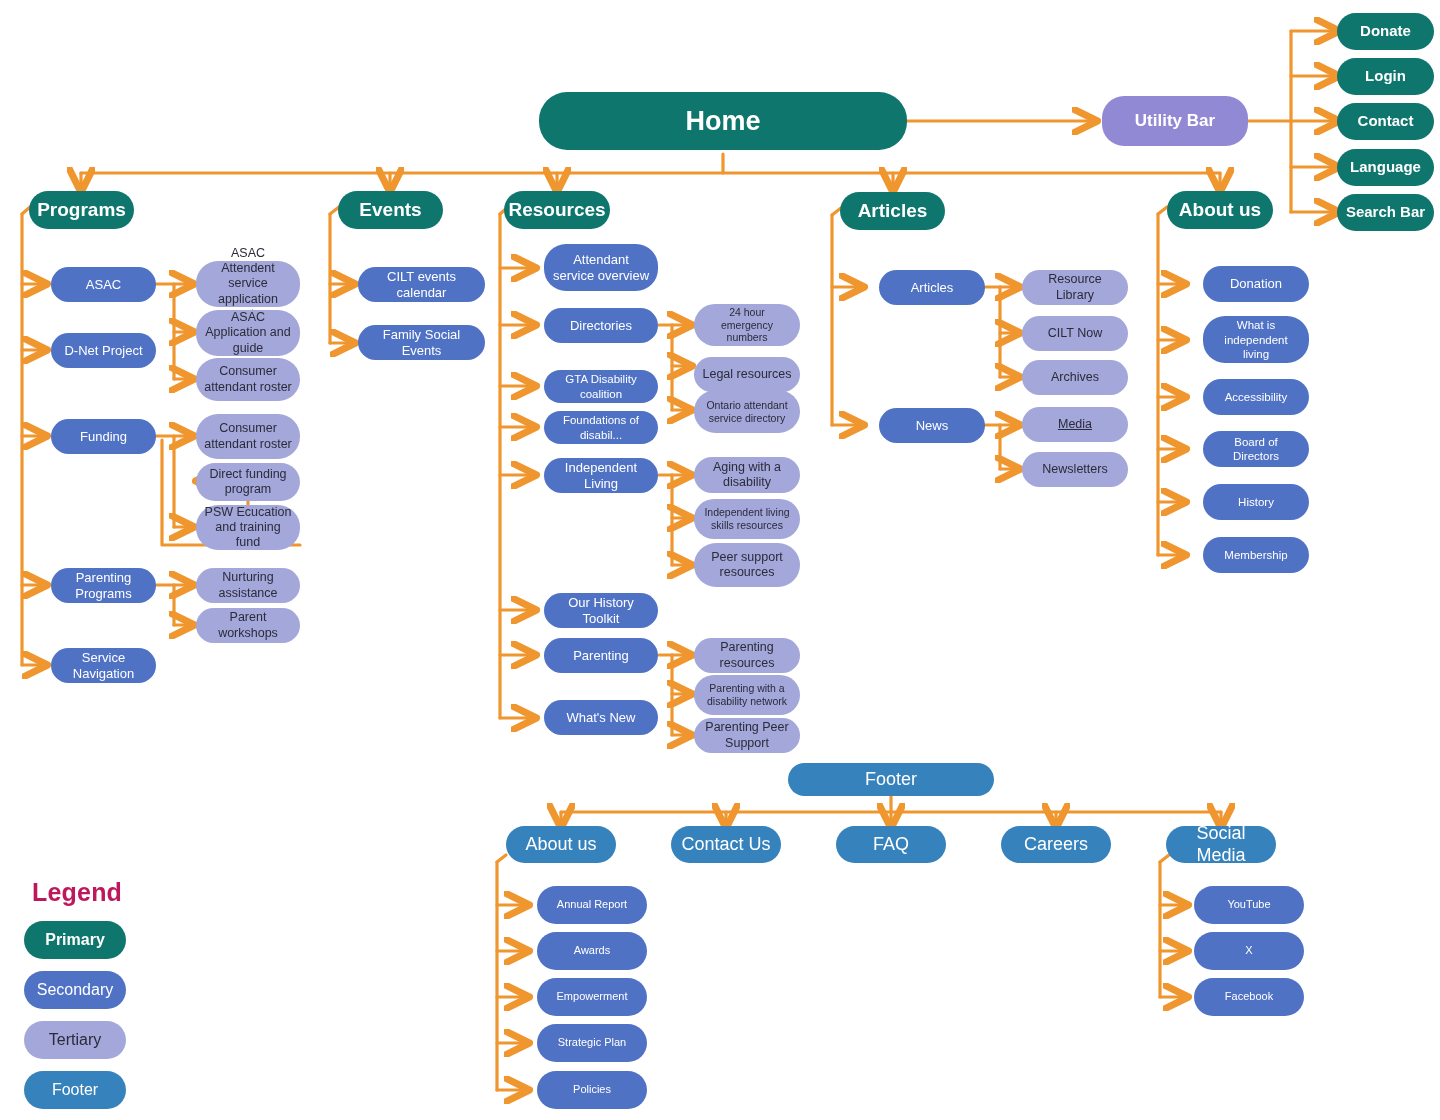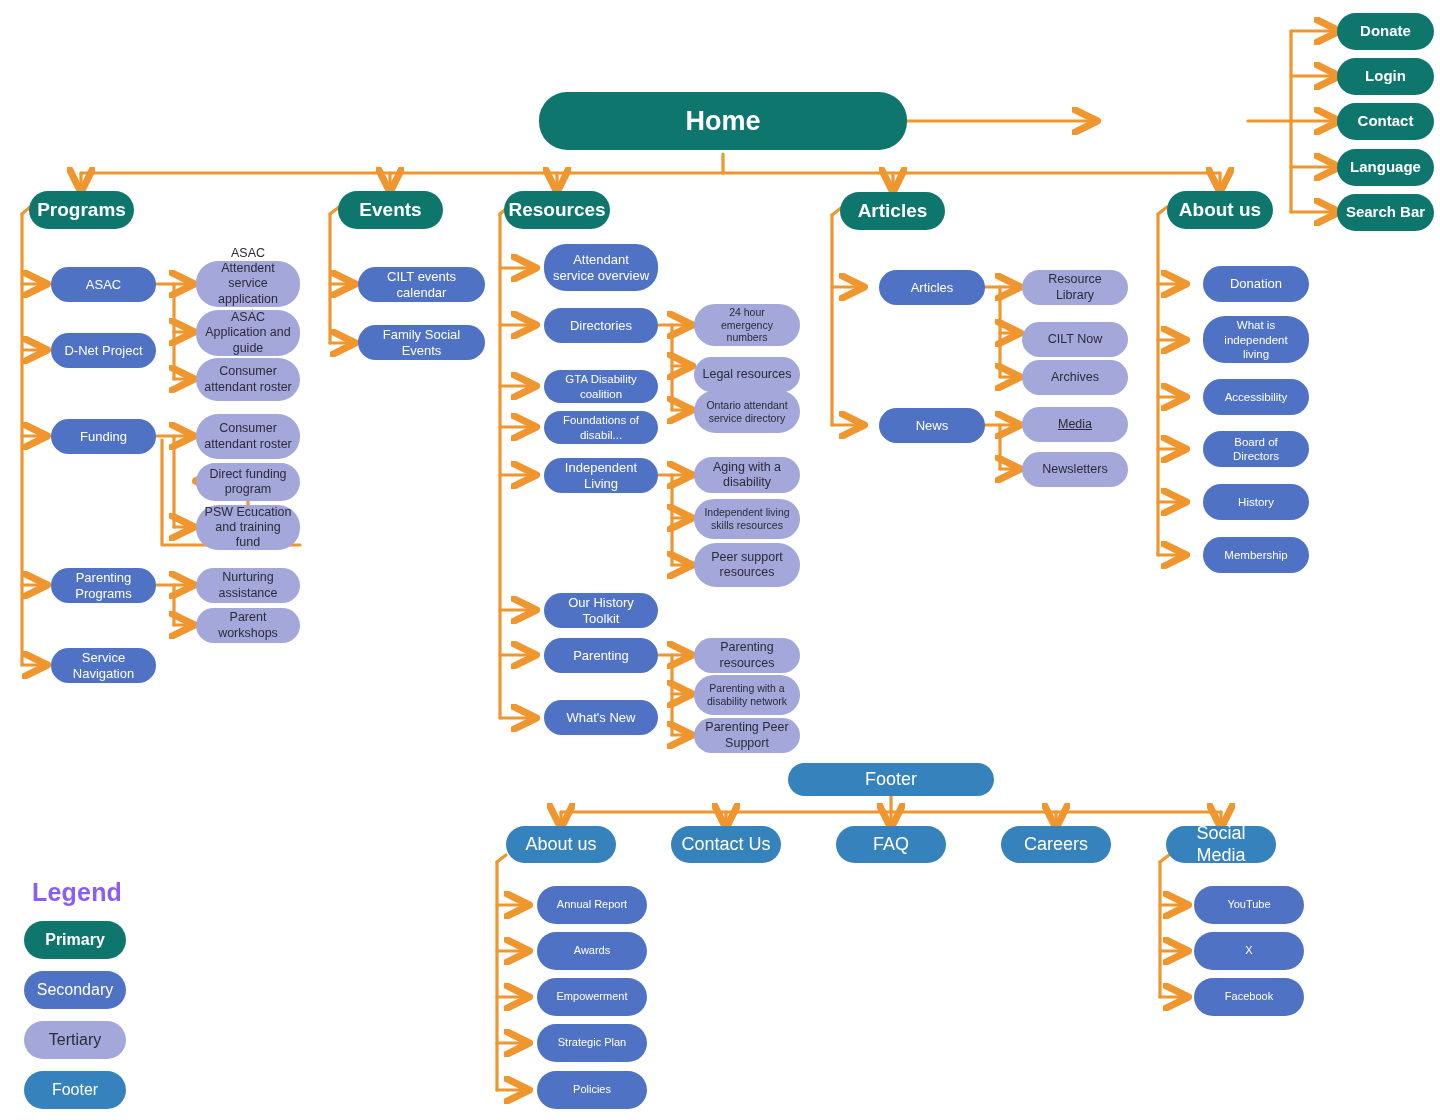--- a/index.html
+++ b/index.html
@@ -32,21 +32,21 @@
   .lvl2{font-size:13px;}
   .lvl2-sm{font-size:11.5px;}
   .lvl3{font-size:12.5px;}
   .lvl3-sm{font-size:10.5px;}
   .foot1{font-size:18px;}
   .foot2{font-size:11px;}
 
   
   #legend{position:absolute;left:18px;top:878px;width:200px;z-index:4;}
   .legend-title{
-    color:#8b5cf6;font-size:25px;font-weight:bold;margin:0 0 14px 14px;
+    color:#be185d;font-size:25px;font-weight:bold;margin:0 0 14px 14px;
     letter-spacing:.2px;
   }
   .legend-chip{
     width:102px;height:38px;border-radius:19px;margin:0 0 12px 6px;
     display:flex;align-items:center;justify-content:center;
     font-size:16px;color:#fff;
   }
   .legend-chip.t-tertiary{color:#2b2b3a;}
 </style>
 </head>
@@ -184,20 +184,21 @@
       <path d="M1160,862 L1160,997"></path>
       <path d="M1160,862 L1169,855"></path>
       <path d="M1160,905 L1186,905" marker-end="url(#ar)"></path>
       <path d="M1160,951 L1186,951" marker-end="url(#ar)"></path>
       <path d="M1160,997 L1186,997" marker-end="url(#ar)"></path>
     </g>
   </svg>
 
   <div class="node t-primary home" style="left:539px;top:92px;width:368px;height:58px;">Home</div>
 
+  <div class="node t-utility util" style="left:1102px;top:96px;width:146px;height:50px;">Utility Bar</div>
   <div class="node t-primary utilchild" style="left:1337px;top:13px;width:97px;height:37px;">Donate</div>
   <div class="node t-primary utilchild" style="left:1337px;top:58px;width:97px;height:37px;">Login</div>
   <div class="node t-primary utilchild" style="left:1337px;top:103px;width:97px;height:37px;">Contact</div>
   <div class="node t-primary utilchild" style="left:1337px;top:149px;width:97px;height:37px;">Language</div>
   <div class="node t-primary utilchild" style="left:1337px;top:194px;width:97px;height:37px;">Search Bar</div>
 
   <div class="node t-primary lvl1" style="left:29px;top:191px;width:105px;height:38px;">Programs</div>
   <div class="node t-primary lvl1" style="left:338px;top:191px;width:105px;height:38px;">Events</div>
   <div class="node t-primary lvl1" style="left:504px;top:191px;width:106px;height:38px;">Resources</div>
   <div class="node t-primary lvl1" style="left:840px;top:192px;width:105px;height:38px;">Articles</div>
@@ -241,21 +242,21 @@
   <div class="node t-tertiary lvl3" style="left:694px;top:543px;width:106px;height:44px;">Peer support resources</div>
 
   <div class="node t-tertiary lvl3" style="left:694px;top:638px;width:106px;height:35px;">Parenting resources</div>
   <div class="node t-tertiary lvl3-sm" style="left:694px;top:675px;width:106px;height:40px;">Parenting with a disability network</div>
   <div class="node t-tertiary lvl3" style="left:694px;top:718px;width:106px;height:35px;">Parenting Peer Support</div>
 
   <div class="node t-secondary lvl2" style="left:879px;top:270px;width:106px;height:35px;">Articles</div>
   <div class="node t-secondary lvl2" style="left:879px;top:408px;width:106px;height:35px;">News</div>
 
   <div class="node t-tertiary lvl3" style="left:1022px;top:270px;width:106px;height:35px;">Resource Library</div>
-  <div class="node t-tertiary lvl3" style="left:1022px;top:316px;width:106px;height:35px;margin-top:6px;">CILT Now</div>
+  <div class="node t-tertiary lvl3" style="left:1022px;top:316px;width:106px;height:35px;">CILT Now</div>
   <div class="node t-tertiary lvl3" style="left:1022px;top:360px;width:106px;height:35px;">Archives</div>
   <div class="node t-tertiary lvl3" style="left:1022px;top:407px;width:106px;height:35px;text-decoration:underline;">Media</div>
   <div class="node t-tertiary lvl3" style="left:1022px;top:452px;width:106px;height:35px;">Newsletters</div>
 
   <div class="node t-secondary lvl2" style="left:1203px;top:266px;width:106px;height:36px;">Donation</div>
   <div class="node t-secondary lvl2-sm" style="left:1203px;top:316px;width:106px;height:47px;">What is independent living</div>
   <div class="node t-secondary lvl2-sm" style="left:1203px;top:379px;width:106px;height:36px;">Accessibility</div>
   <div class="node t-secondary lvl2-sm" style="left:1203px;top:431px;width:106px;height:36px;">Board of Directors</div>
   <div class="node t-secondary lvl2-sm" style="left:1203px;top:484px;width:106px;height:36px;">History</div>
   <div class="node t-secondary lvl2-sm" style="left:1203px;top:537px;width:106px;height:36px;">Membership</div>

